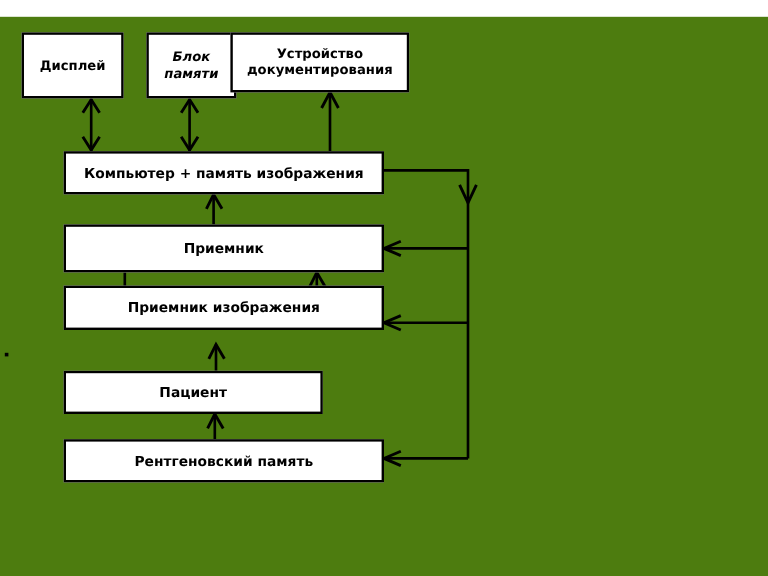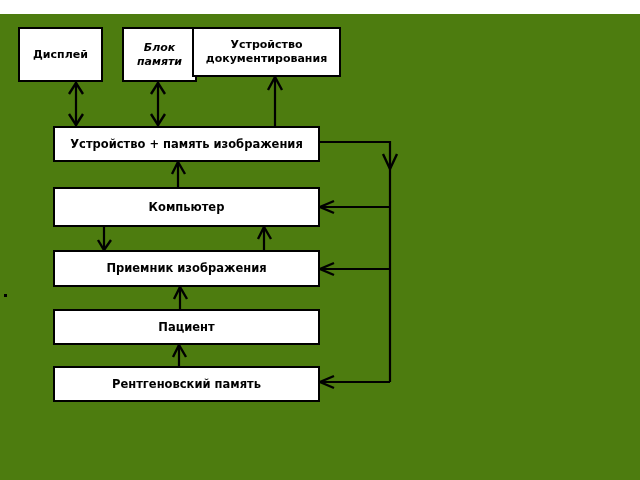--- a/index.html
+++ b/index.html
@@ -47,22 +47,22 @@
     display: block;
     padding: 0 4px;
     white-space: pre-line;
   }
   
   #node-display      { left: 18px;  top: 13px;  width: 85px;  height: 55px; }
   #node-memory       { left: 122px; top: 13px;  width: 75px;  height: 55px; font-style: italic; }
   #node-docdevice    { left: 192px; top: 13px;  width: 149px; height: 50px; }
   #node-computer     { left: 53px;  top: 112px; width: 267px; height: 36px; }
   #node-interface    { left: 53px;  top: 173px; width: 267px; height: 40px; }
-  #node-receiver     { left: 53px;  top: 236px; width: 267px; height: 37px; }
-  #node-patient      { left: 53px;  top: 295px; width: 267px; height: 36px; text-align: center; }
+  #node-receiver     { left: 53px;  top: 224px; width: 267px; height: 37px; }
+  #node-patient      { left: 53px;  top: 295px; width: 216px; height: 36px; text-align: center; }
   #node-xray         { left: 53px;  top: 352px; width: 267px; height: 36px; }
 
   #node-docdevice .label { font-size: 11px; }
   #node-computer .label,
   #node-interface .label,
   #node-receiver .label,
   #node-patient .label,
   #node-xray .label { font-size: 11.5px; }
 
   .stray-dot {
@@ -159,25 +159,25 @@
     <span class="label">Блок
 памяти</span>
   </div>
 
   <div class="node" id="node-docdevice">
     <span class="label">Устройство
 документирования</span>
   </div>
 
   <div class="node" id="node-computer">
-    <span class="label">Устройство + память изображения</span>
+    <span class="label">Компьютер + память изображения</span>
   </div>
 
   <div class="node" id="node-interface">
-    <span class="label">Компьютер</span>
+    <span class="label">Приемник</span>
   </div>
 
   <div class="node" id="node-receiver">
     <span class="label">Приемник    изображения</span>
   </div>
 
   <div class="node" id="node-patient">
     <span class="label">Пациент</span>
   </div>
 

